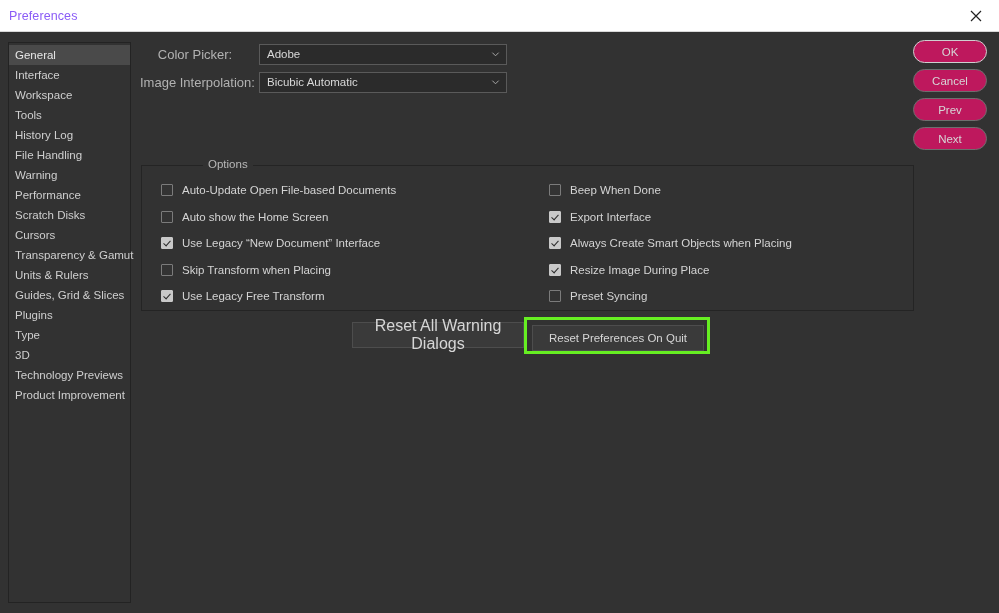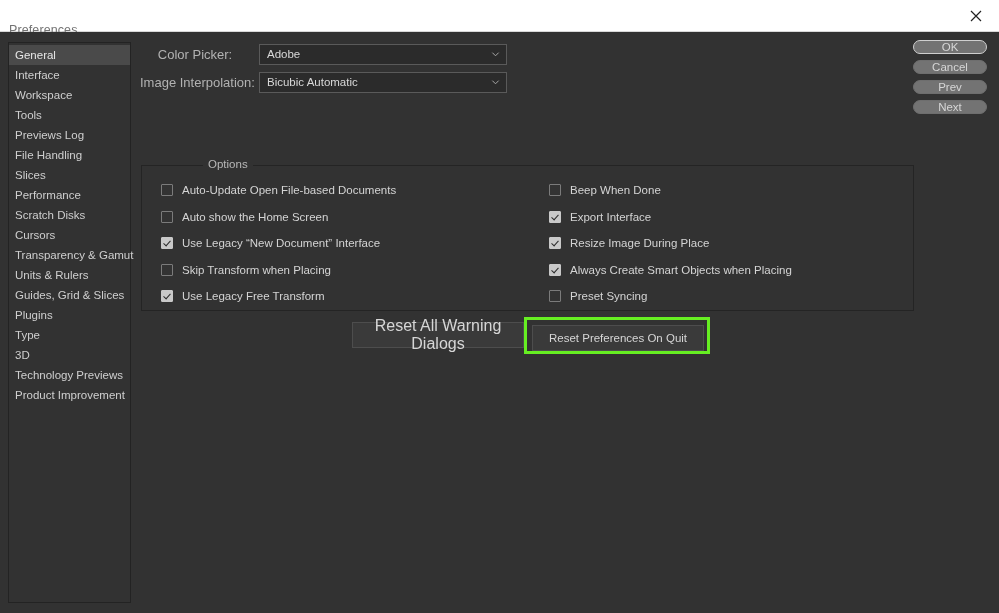--- a/index.html
+++ b/index.html
@@ -29,23 +29,23 @@
     left: 0; top: 0;
     width: 999px;
     height: 32px;
     background: #ffffff;
     border-bottom: 1px solid #d8d8d8;
     box-sizing: border-box;
   }
   .titlebar-text {
     position: absolute;
     left: 9px;
-    top: 23px;
+    top: 9px;
     font-size: 12.5px;
-    color: #737373;
+    color: #8b5cf6;
     letter-spacing: 0.1px;
   }
   .close-btn {
     position: absolute;
     right: 0; top: 0;
     width: 46px;
     height: 31px;
     display: flex;
     align-items: center;
     justify-content: center;
@@ -91,24 +91,24 @@
 
   
   .side-buttons {
     position: absolute;
     right: 12px;
     top: 8px;
     width: 74px;
   }
   .pill-btn {
     width: 74px;
-    height: 14px;
+    height: 23px;
     margin-bottom: 6px;
     border-radius: 13px;
-    background: #737373;
+    background: #be185d;
     border: 1px solid #6e6e6e;
     color: #d6d6d6;
     font-size: 11.5px;
     font-family: "Liberation Sans", sans-serif;
     display: flex;
     align-items: center;
     justify-content: center;
     box-sizing: border-box;
     cursor: default;
     padding: 0;
@@ -298,23 +298,23 @@
     </div>
   </div>
 
   <div class="dialog-body">
 
     <div class="sidebar">
         <div class="side-item selected">General</div>
         <div class="side-item">Interface</div>
         <div class="side-item">Workspace</div>
         <div class="side-item">Tools</div>
-        <div class="side-item">Previews Log</div>
+        <div class="side-item">History Log</div>
         <div class="side-item">File Handling</div>
-        <div class="side-item">Slices</div>
+        <div class="side-item">Warning</div>
         <div class="side-item">Performance</div>
         <div class="side-item">Scratch Disks</div>
         <div class="side-item">Cursors</div>
         <div class="side-item">Transparency &amp; Gamut</div>
         <div class="side-item">Units &amp; Rulers</div>
         <div class="side-item">Guides, Grid &amp; Slices</div>
         <div class="side-item">Plugins</div>
         <div class="side-item">Type</div>
         <div class="side-item">3D</div>
         <div class="side-item">Technology Previews</div>
@@ -382,25 +382,25 @@
             <div class="check-row">
               <span class="cb"></span>
               <span class="check-label">Beep When Done</span>
             </div>
             <div class="check-row">
               <span class="cb checked"></span>
               <span class="check-label">Export Interface</span>
             </div>
             <div class="check-row">
               <span class="cb checked"></span>
+              <span class="check-label">Always Create Smart Objects when Placing</span>
+            </div>
+            <div class="check-row">
+              <span class="cb checked"></span>
               <span class="check-label">Resize Image During Place</span>
-            </div>
-            <div class="check-row">
-              <span class="cb checked"></span>
-              <span class="check-label">Always Create Smart Objects when Placing</span>
             </div>
             <div class="check-row">
               <span class="cb"></span>
               <span class="check-label">Preset Syncing</span>
             </div>
           </div>
       </div>
     </div>
 
     <button class="reset-warn-btn">Reset All Warning Dialogs</button>

